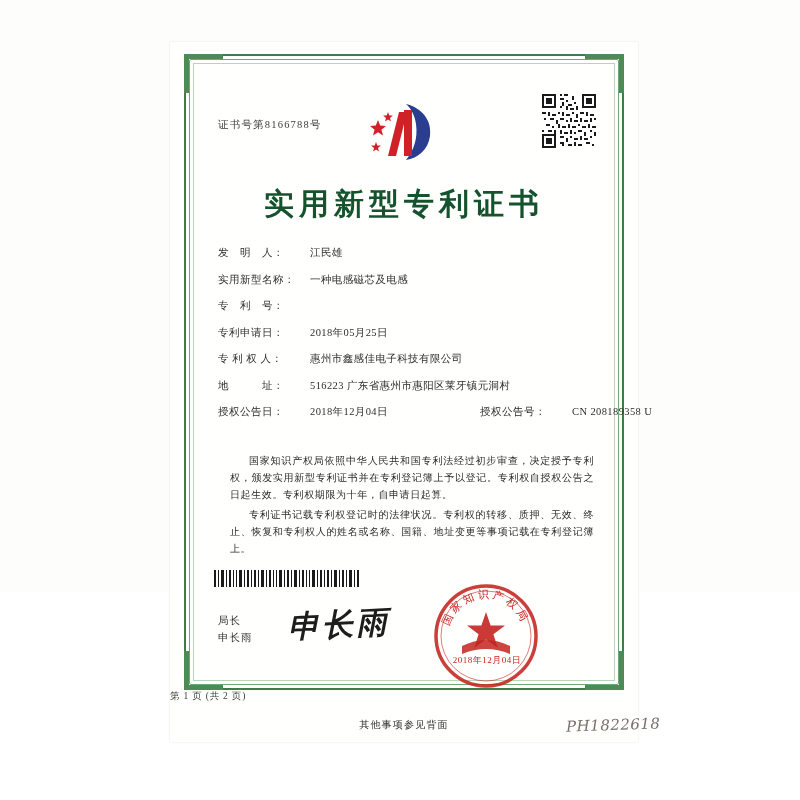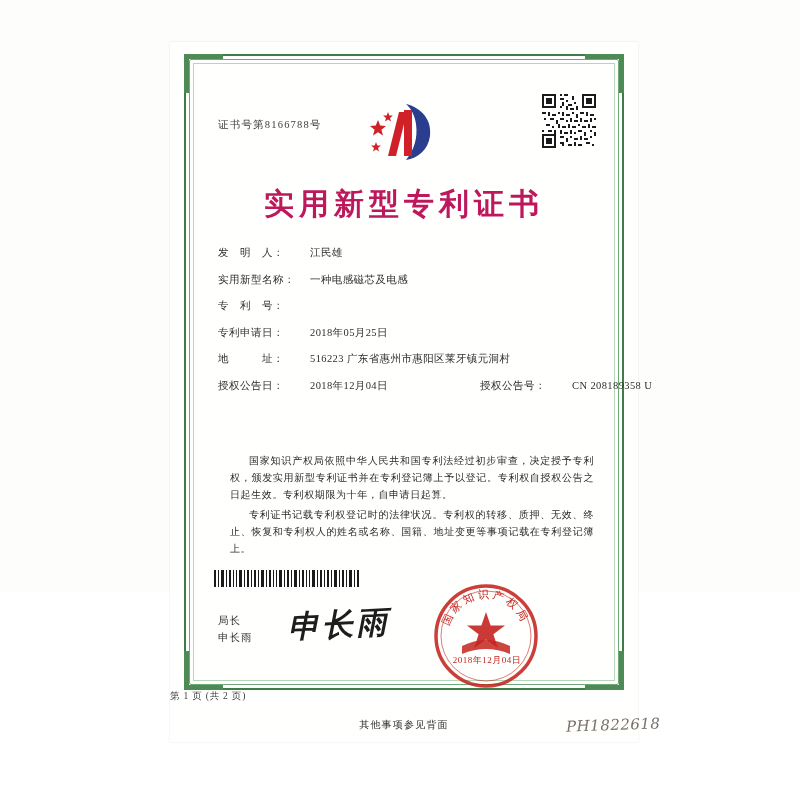--- a/index.html
+++ b/index.html
@@ -100,21 +100,21 @@
   
   .cert-title {
     position: absolute;
     left: 0;
     right: 0;
     top: 142px;
     text-align: center;
     font-size: 30px;
     font-weight: bold;
     letter-spacing: 5px;
-    color: #be185d;
+    color: #14532d;
     font-family: "DejaVu Serif", serif;
   }
 
   
   .fields {
     position: absolute;
     left: 48px;
     top: 204px;
     right: 44px;
   }
@@ -385,20 +385,24 @@
 
       <div class="field-row">
         <div class="f-label">专　利　号：</div>
       </div>
 
       <div class="field-row">
         <div class="f-label">专利申请日：</div>
         <div class="f-value">2018年05月25日</div>
       </div>
 
+      <div class="field-row">
+        <div class="f-label">专 利 权 人：</div>
+        <div class="f-value">惠州市鑫感佳电子科技有限公司</div>
+      </div>
 
       <div class="field-row">
         <div class="f-label">地　　　址：</div>
         <div class="f-value">516223 广东省惠州市惠阳区莱牙镇元洞村</div>
       </div>
 
       <div class="field-row split">
         <div class="f-label">授权公告日：</div>
         <div class="f-value">2018年12月04日</div>
         <div class="f-label2">授权公告号：</div>

